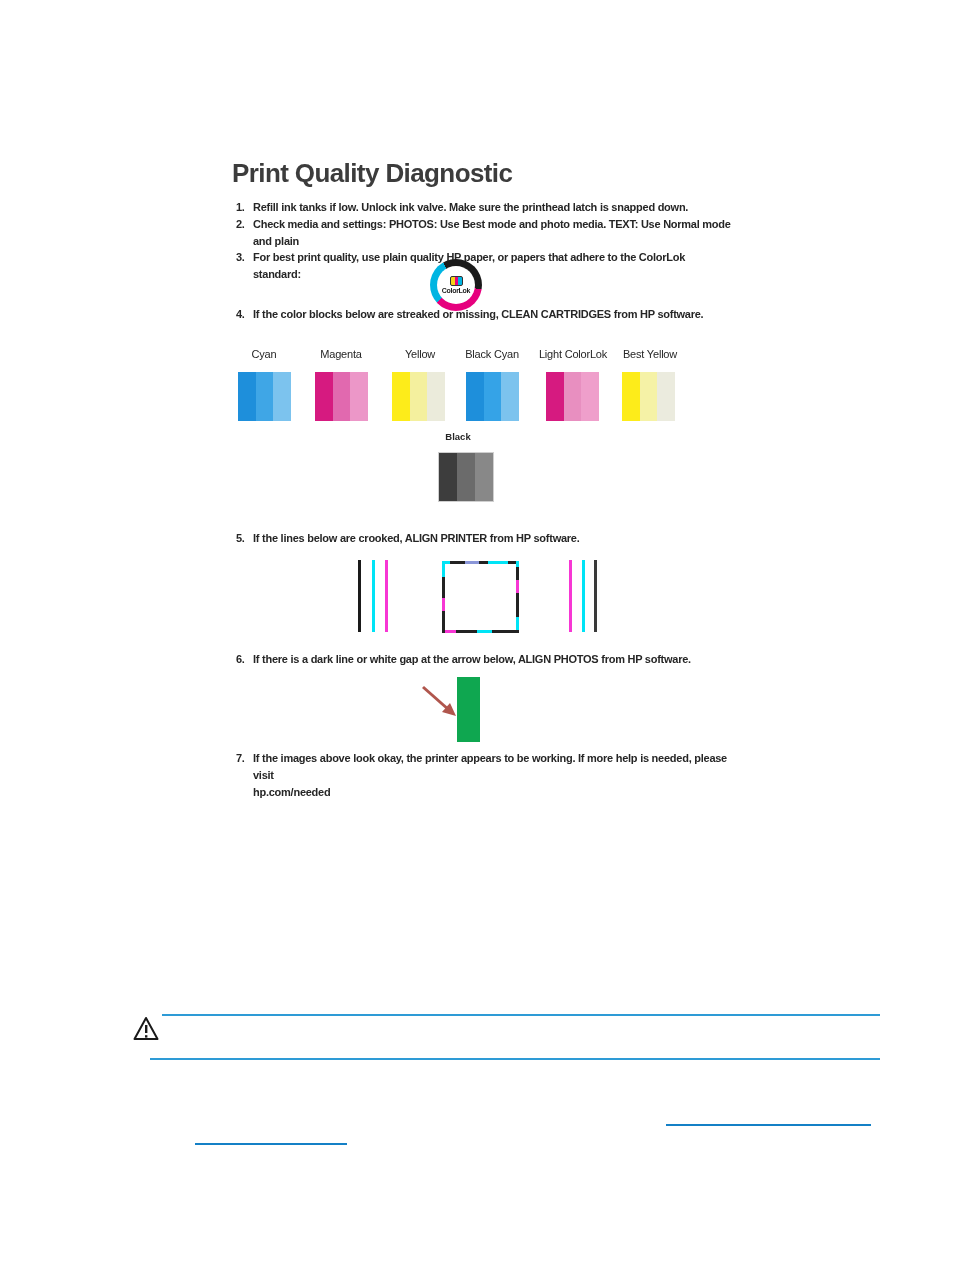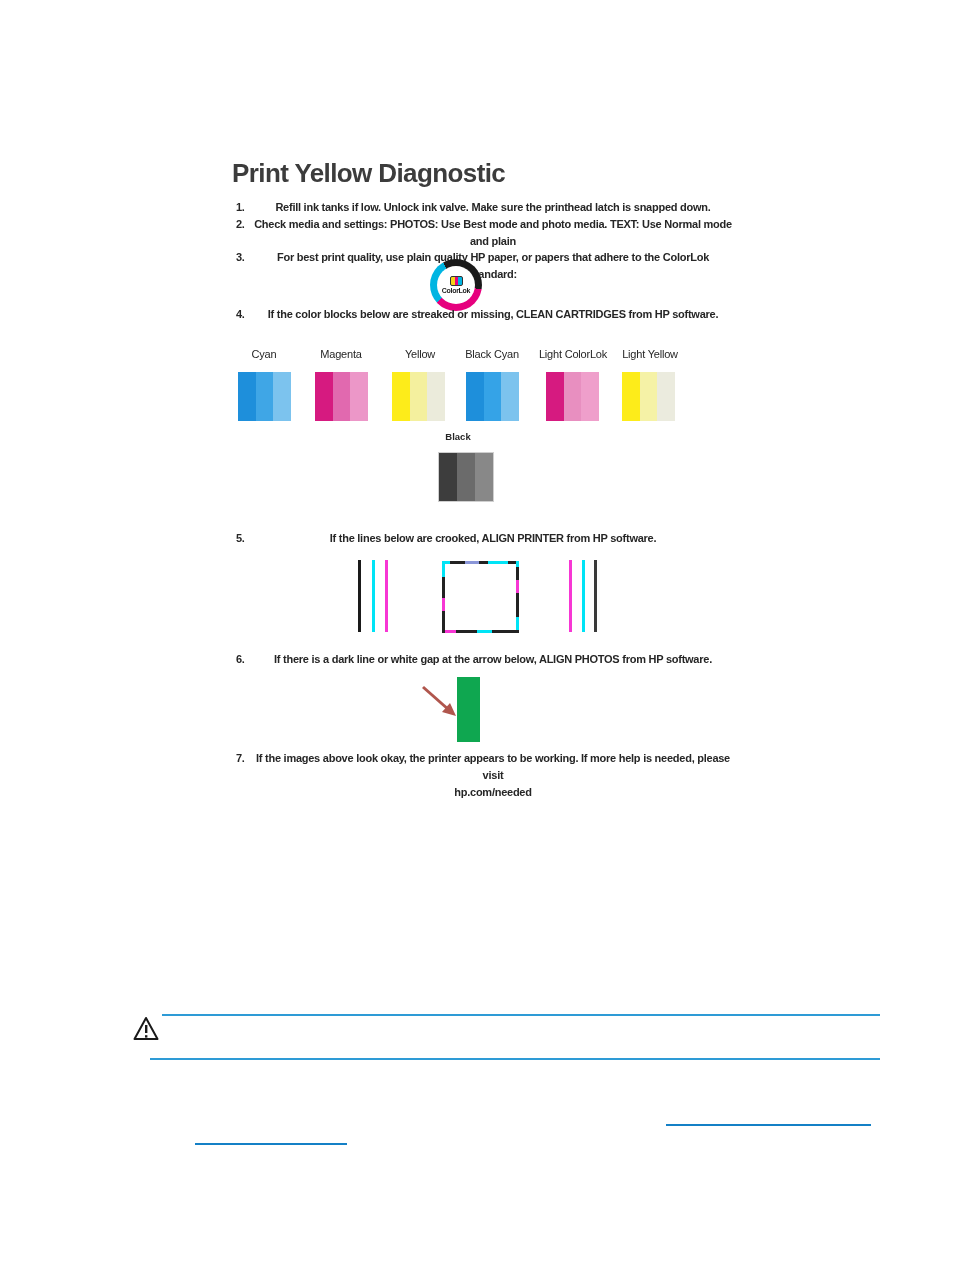--- a/index.html
+++ b/index.html
@@ -10,21 +10,21 @@
   .title {
     position:absolute; left:232px; top:158px;
     font-size:26px; font-weight:700; color:#3c3c3c; letter-spacing:-0.6px;
   }
   .step {
     position:absolute; left:236px; display:flex;
     font-size:11px; font-weight:700; color:#262626;
     letter-spacing:-0.25px; line-height:17px;
   }
   .step .num { width:17px; flex:none; }
-  .step .txt { width:480px;text-align:center; }
+  .step .txt { width:480px; }
   .step .l2 { display:block; }
 
   
   .colorlok {
     position:absolute; left:430px; top:259px; width:52px; height:52px;
     border-radius:50%;
     background:conic-gradient(#1a1a1a 0deg 100deg, #e6007e 100deg 228deg, #00b5e2 228deg 330deg, #1a1a1a 330deg 360deg);
   }
   .colorlok .inner {
     position:absolute; left:7px; top:7px; width:38px; height:38px;
@@ -65,21 +65,21 @@
   
   .hrule { position:absolute; height:2px; background:#2e9bd6; }
   .linkline { position:absolute; height:2px; background:#1480c6; }
   .warn-svg { position:absolute; left:132px; top:1015px; }
 </style>
 </head>
 <body>
 
 <div id="page">
 
-  <div class="title">Print Yellow Diagnostic</div>
+  <div class="title">Print Quality Diagnostic</div>
 
   <div class="step" style="top:199px">
     <span class="num">1.</span>
     <span class="txt">Refill ink tanks if low. Unlock ink valve.  Make sure the printhead latch is snapped down.</span>
   </div>
   <div class="step" style="top:216px">
     <span class="num">2.</span>
     <span class="txt"><span>Check media and settings: PHOTOS: Use Best mode and photo media. TEXT: Use Normal mode and plain</span></span>
   </div>
   <div class="step" style="top:249px">
@@ -97,21 +97,21 @@
   <div class="step" style="top:306px">
     <span class="num">4.</span>
     <span class="txt">If the color blocks below are streaked or missing, CLEAN CARTRIDGES from HP software.</span>
   </div>
 
   <div class="clabel" style="left:264px">Cyan</div>
   <div class="clabel" style="left:341px">Magenta</div>
   <div class="clabel" style="left:420px">Yellow</div>
   <div class="clabel" style="left:492px">Black Cyan</div>
   <div class="clabel" style="left:573px">Light ColorLok</div>
-  <div class="clabel" style="left:650px">Light Yellow</div>
+  <div class="clabel" style="left:650px">Best Yellow</div>
 
   <div class="cblock" style="left:238px">
       <div style="background: rgb(30, 143, 219);"></div>
       <div style="background: rgb(63, 166, 230);"></div>
       <div style="background: rgb(124, 195, 238);"></div>
     </div>
   <div class="cblock" style="left:315px">
       <div style="background: rgb(214, 26, 128);"></div>
       <div style="background: rgb(225, 105, 175);"></div>
       <div style="background: rgb(236, 151, 200);"></div>

